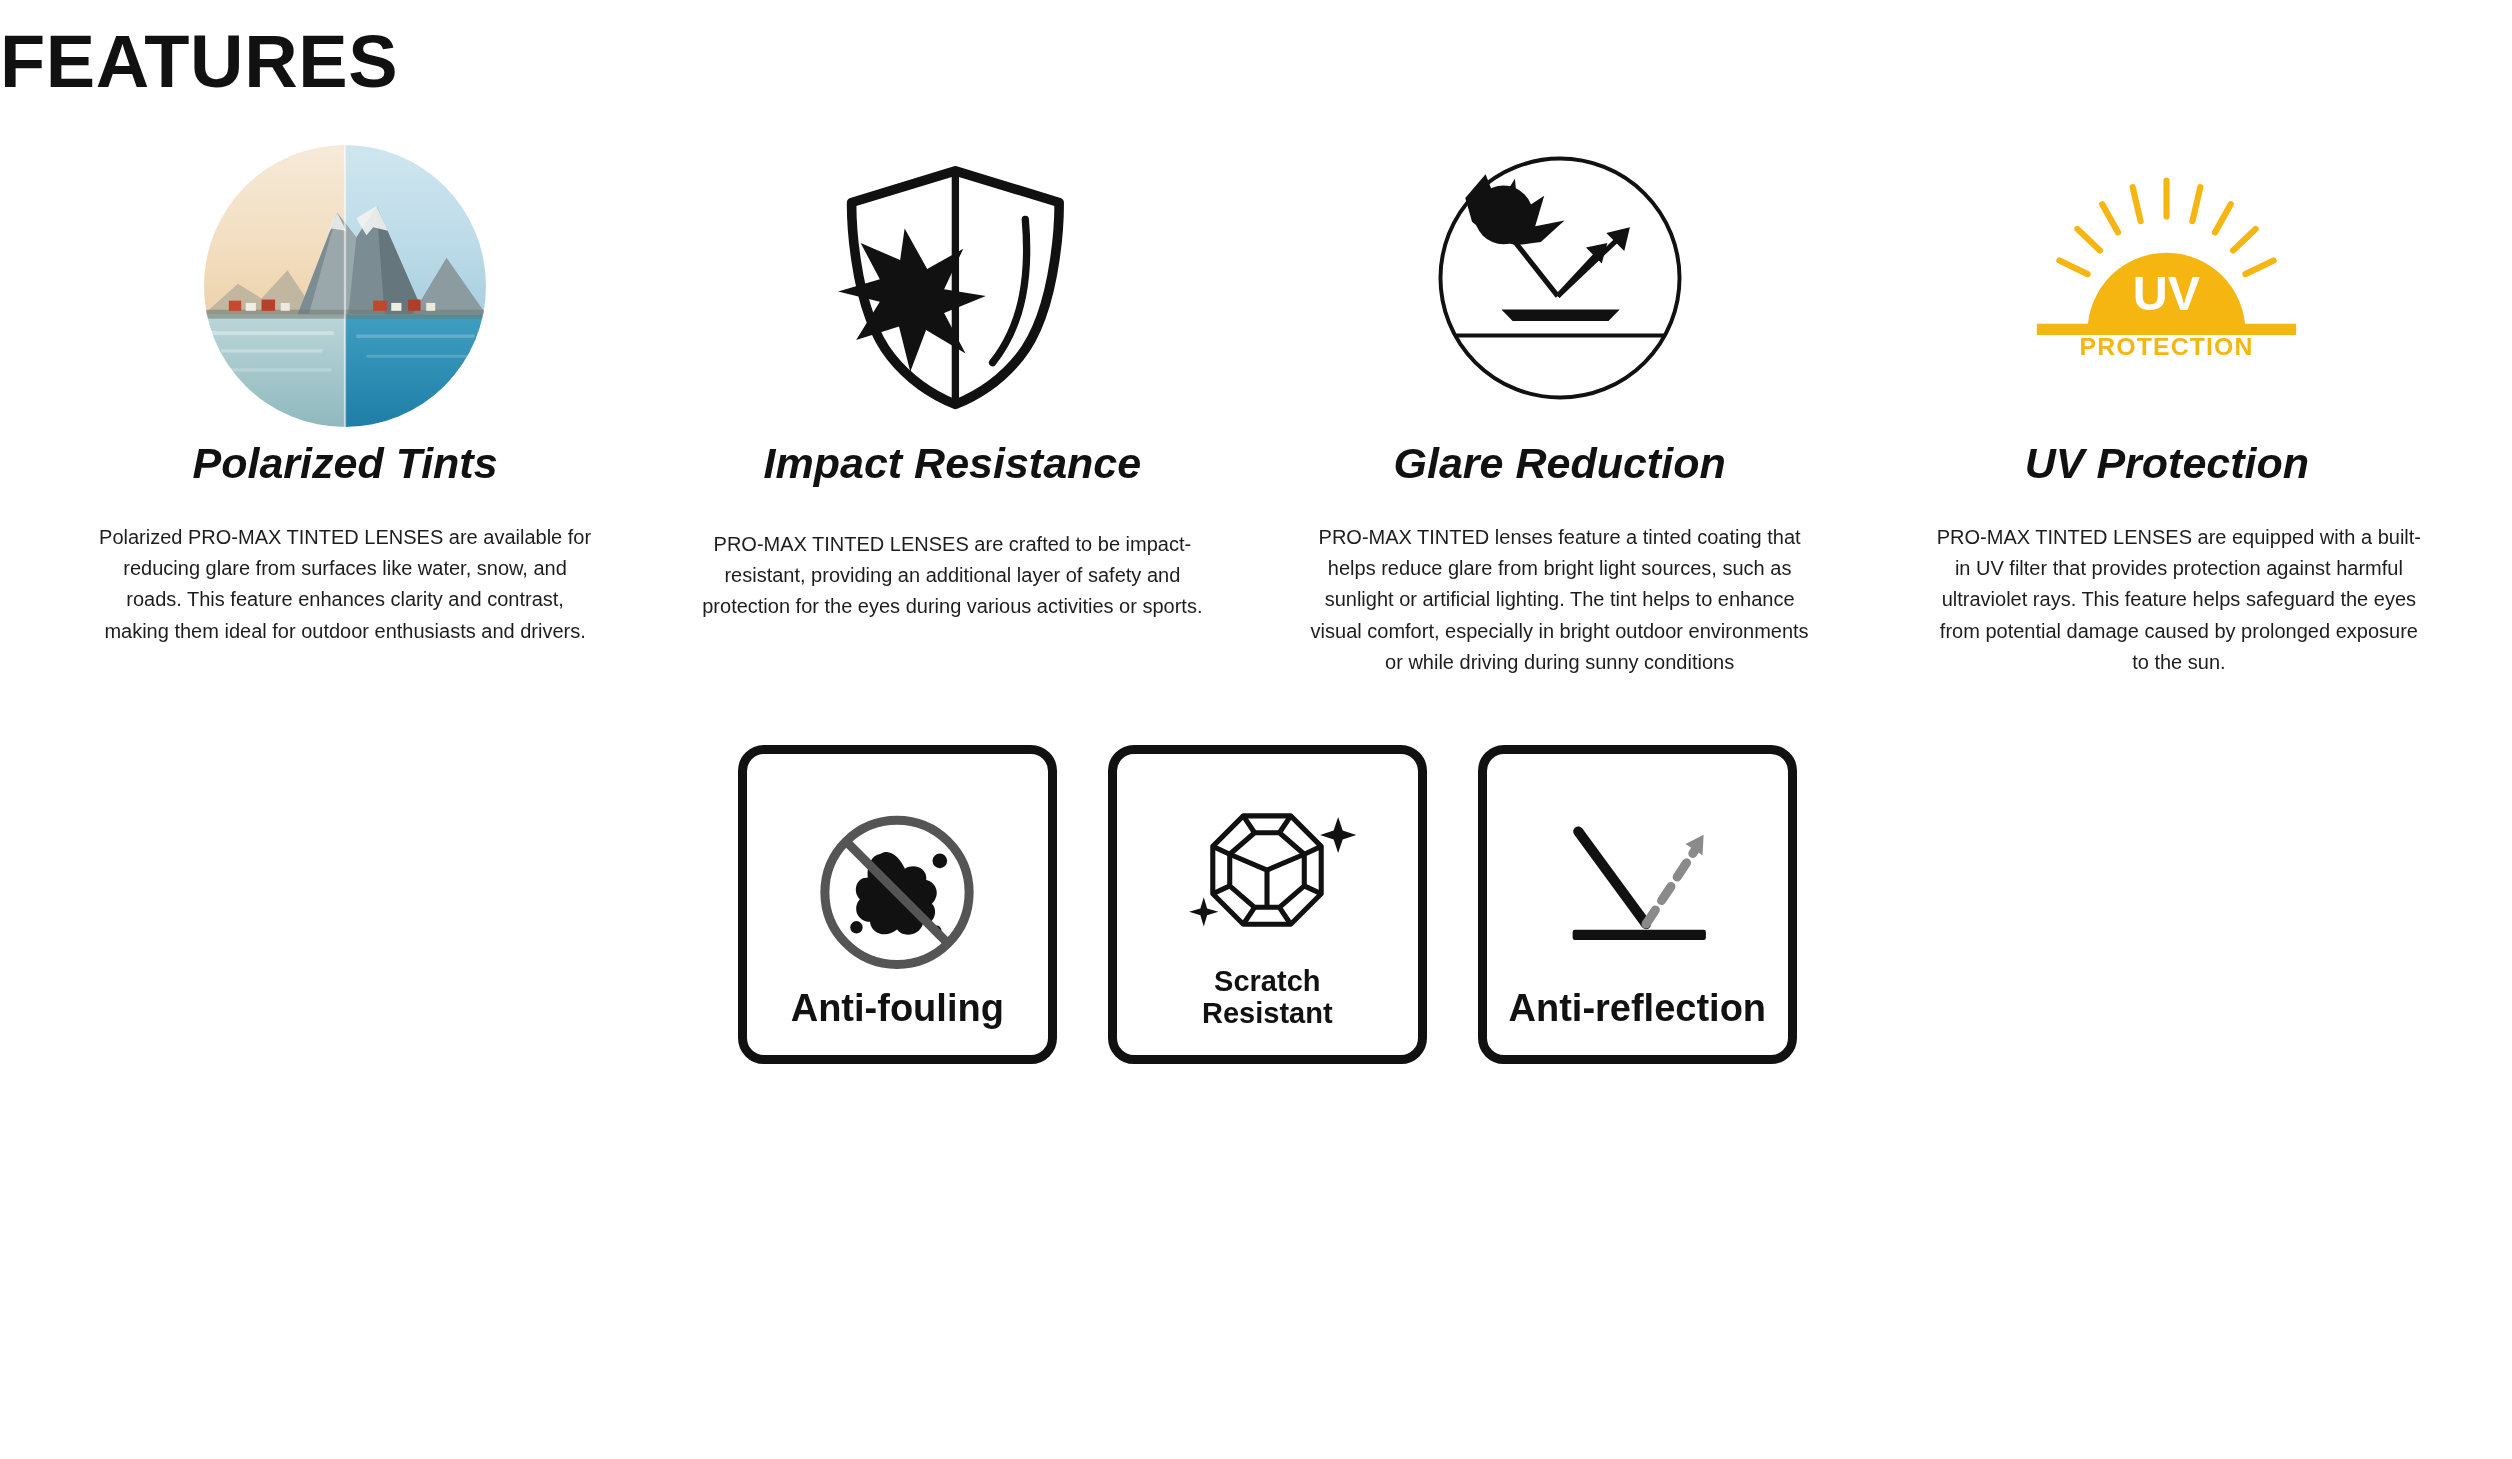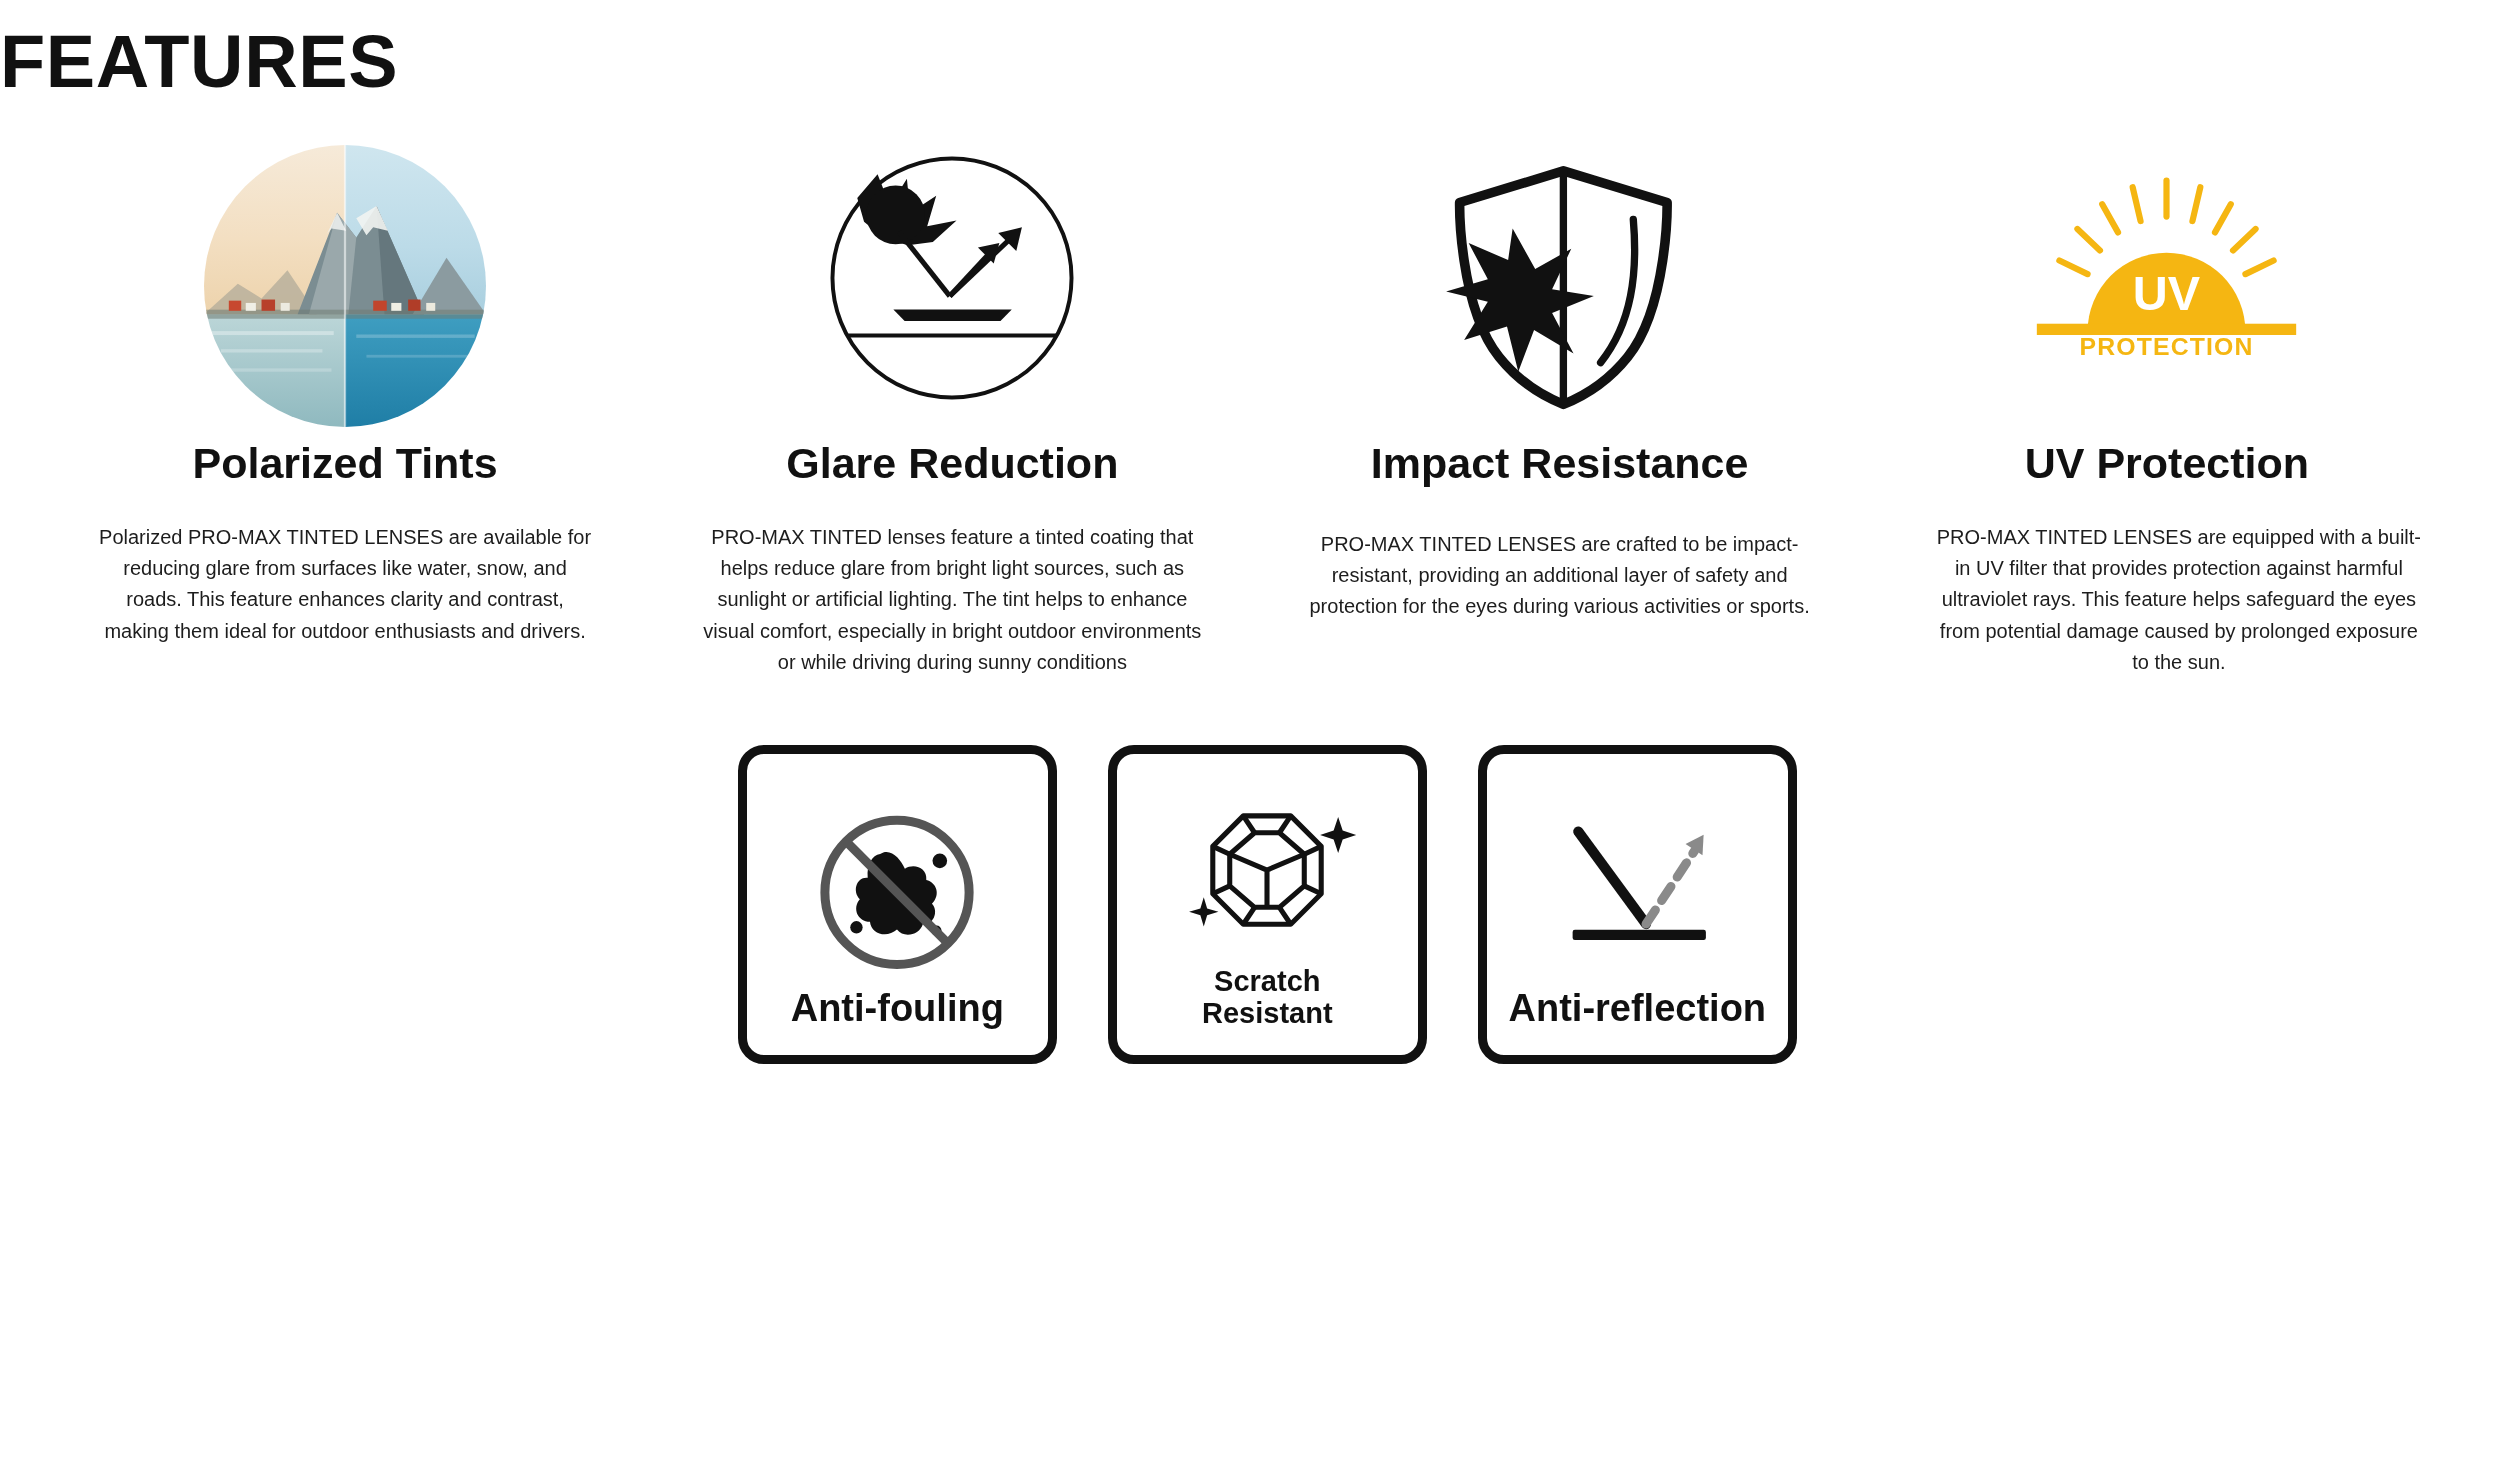--- a/index.html
+++ b/index.html
@@ -53,20 +53,21 @@
     align-items: center;
     justify-content: center;
   }
   .feature-heading {
     font-size: 43px;
     font-weight: 700;
     text-align: right;
     margin: 0;
     line-height: 1.12;
     color: #111111;
+    font-style: italic;
   }
   .feature-body {
     font-size: 20px;
     line-height: 1.56;
     text-align: center;
     margin: 35px 0 0 0;
     color: #1d1d1d;
     max-width: 98%;
   }
 
@@ -191,20 +192,37 @@
             <rect x="318" y="372" width="180" height="5" fill="#ffffff" opacity="0.18"></rect>
 
             <rect x="278" y="0" width="4" height="500" fill="#ffffff" opacity="0.55"></rect>
           </g>
         </svg>
       </div>
       <div class="feature-heading">Polarized Tints</div>
       <p class="feature-body">Polarized PRO-MAX TINTED LENSES are available for reducing glare from surfaces like water, snow, and roads. This feature enhances clarity and contrast, making them ideal for outdoor enthusiasts and drivers.</p>
     </div>
 
+    <div class="feature-col col-2">
+      <div class="icon-wrap">
+        <svg width="316" height="265" viewBox="0 0 560 470" aria-hidden="true">
+
+          <path d="M286 30 L470 86 C470 86 472 270 400 360 C360 410 316 432 286 444 C256 432 212 410 172 360 C100 270 102 86 102 86 Z" fill="#ffffff" stroke="#111111" stroke-width="17" stroke-linejoin="round"></path>
+
+          <path d="M286 30 L286 444" stroke="#111111" stroke-width="13" fill="none"></path>
+
+          <path d="M410 116 C418 210 408 300 352 370" stroke="#111111" stroke-width="13" fill="none" stroke-linecap="round"></path>
+
+          <path d="M196 132 L236 204 L300 168 L266 240 L340 252 L266 282 L304 354 L234 312 L206 386 L186 306 L110 330 L152 262 L78 244 L152 222 L118 158 L188 188 Z" fill="#111111"></path>
+        </svg>
+      </div>
+      <div class="feature-heading">Impact Resistance</div>
+      <p class="feature-body">PRO-MAX TINTED LENSES are crafted to be impact-resistant, providing an additional layer of safety and protection for the eyes during various activities or sports.</p>
+    </div>
+
     <div class="feature-col col-3">
       <div class="icon-wrap">
         <svg width="316" height="265" viewBox="0 0 560 470" aria-hidden="true">
           <circle cx="280" cy="220" r="212" fill="#ffffff" stroke="#111111" stroke-width="7"></circle>
 
           <path d="M148 36 L170 92 L200 44 L206 104 L252 74 L236 128 L288 118 L246 156 L202 162 L160 150 L124 120 L112 78 Z" fill="#111111"></path>
           <circle cx="180" cy="108" r="52" fill="#111111"></circle>
 
           <line x1="186" y1="138" x2="276" y2="252" stroke="#111111" stroke-width="9"></line>
 
@@ -214,37 +232,20 @@
           <line x1="276" y1="252" x2="352" y2="170" stroke="#111111" stroke-width="9"></line>
           <path d="M364 158 L326 166 L354 194 Z" fill="#111111"></path>
 
           <path d="M176 276 L386 276 L366 296 L196 296 Z" fill="#111111"></path>
 
           <line x1="96" y1="322" x2="466" y2="322" stroke="#111111" stroke-width="7"></line>
         </svg>
       </div>
       <div class="feature-heading">Glare Reduction</div>
       <p class="feature-body">PRO-MAX TINTED lenses feature a tinted coating that helps reduce glare from bright light sources, such as sunlight or artificial lighting. The tint helps to enhance visual comfort, especially in bright outdoor environments or while driving during sunny conditions</p>
-    </div>
-
-    <div class="feature-col col-2">
-      <div class="icon-wrap">
-        <svg width="316" height="265" viewBox="0 0 560 470" aria-hidden="true">
-
-          <path d="M286 30 L470 86 C470 86 472 270 400 360 C360 410 316 432 286 444 C256 432 212 410 172 360 C100 270 102 86 102 86 Z" fill="#ffffff" stroke="#111111" stroke-width="17" stroke-linejoin="round"></path>
-
-          <path d="M286 30 L286 444" stroke="#111111" stroke-width="13" fill="none"></path>
-
-          <path d="M410 116 C418 210 408 300 352 370" stroke="#111111" stroke-width="13" fill="none" stroke-linecap="round"></path>
-
-          <path d="M196 132 L236 204 L300 168 L266 240 L340 252 L266 282 L304 354 L234 312 L206 386 L186 306 L110 330 L152 262 L78 244 L152 222 L118 158 L188 188 Z" fill="#111111"></path>
-        </svg>
-      </div>
-      <div class="feature-heading">Impact Resistance</div>
-      <p class="feature-body">PRO-MAX TINTED LENSES are crafted to be impact-resistant, providing an additional layer of safety and protection for the eyes during various activities or sports.</p>
     </div>
 
     <div class="feature-col col-4">
       <div class="icon-wrap">
         <svg width="327" height="237" viewBox="0 0 580 420" aria-hidden="true">
           <g stroke="#F5B612" stroke-width="11" stroke-linecap="round">
             <line x1="290" y1="22" x2="290" y2="86"></line>
             <line x1="230" y1="34" x2="244" y2="94"></line>
             <line x1="350" y1="34" x2="336" y2="94"></line>
             <line x1="176" y1="64" x2="204" y2="114"></line>

